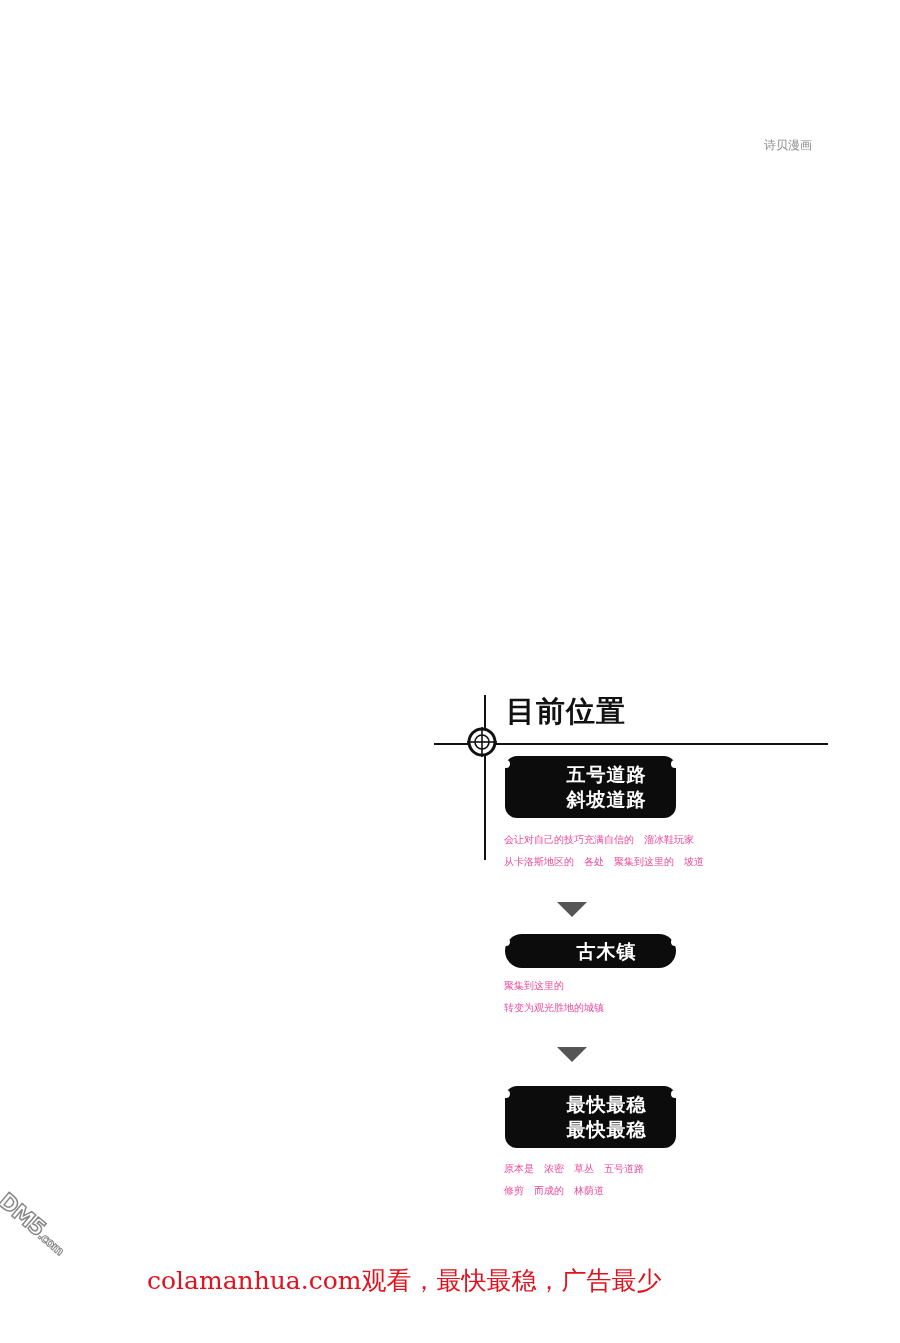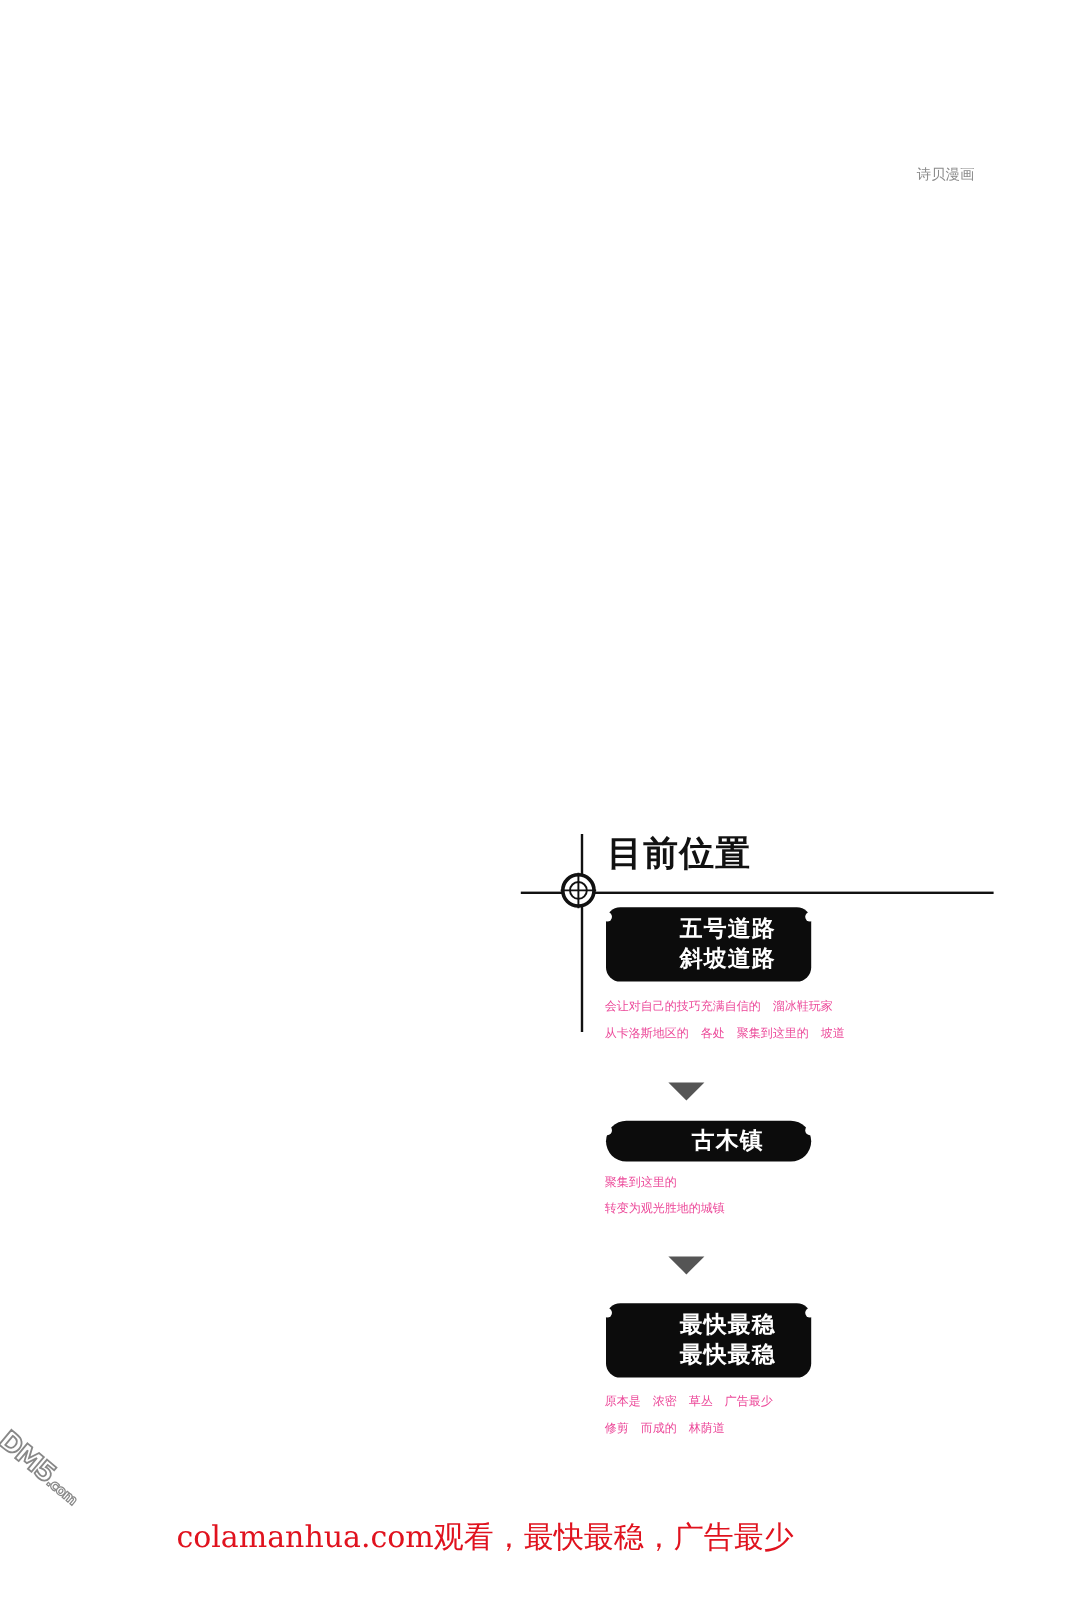--- a/index.html
+++ b/index.html
@@ -60,18 +60,18 @@
     <span>古木镇</span>
   </div>
   <div class="desc desc2"><div>聚集到这里的</div><div>转变为观光胜地的城镇</div></div>
 
   <div class="arrow arrow2"></div>
 
   <div class="badge badge3">
     <span>最快最稳</span>
     <span>最快最稳</span>
   </div>
-  <div class="desc desc3"><div>原本是　浓密　草丛　广告最少</div><div>修剪　而成的　林荫道</div></div>
+  <div class="desc desc3"><div>原本是　浓密　草丛　五号道路</div><div>修剪　而成的　林荫道</div></div>
 </div>
 
 <div class="logo"><span>DM5</span><small>.com</small></div>
 
 <div class="ad">colamanhua.com观看，最快最稳，广告最少</div>
 
 </body></html>

